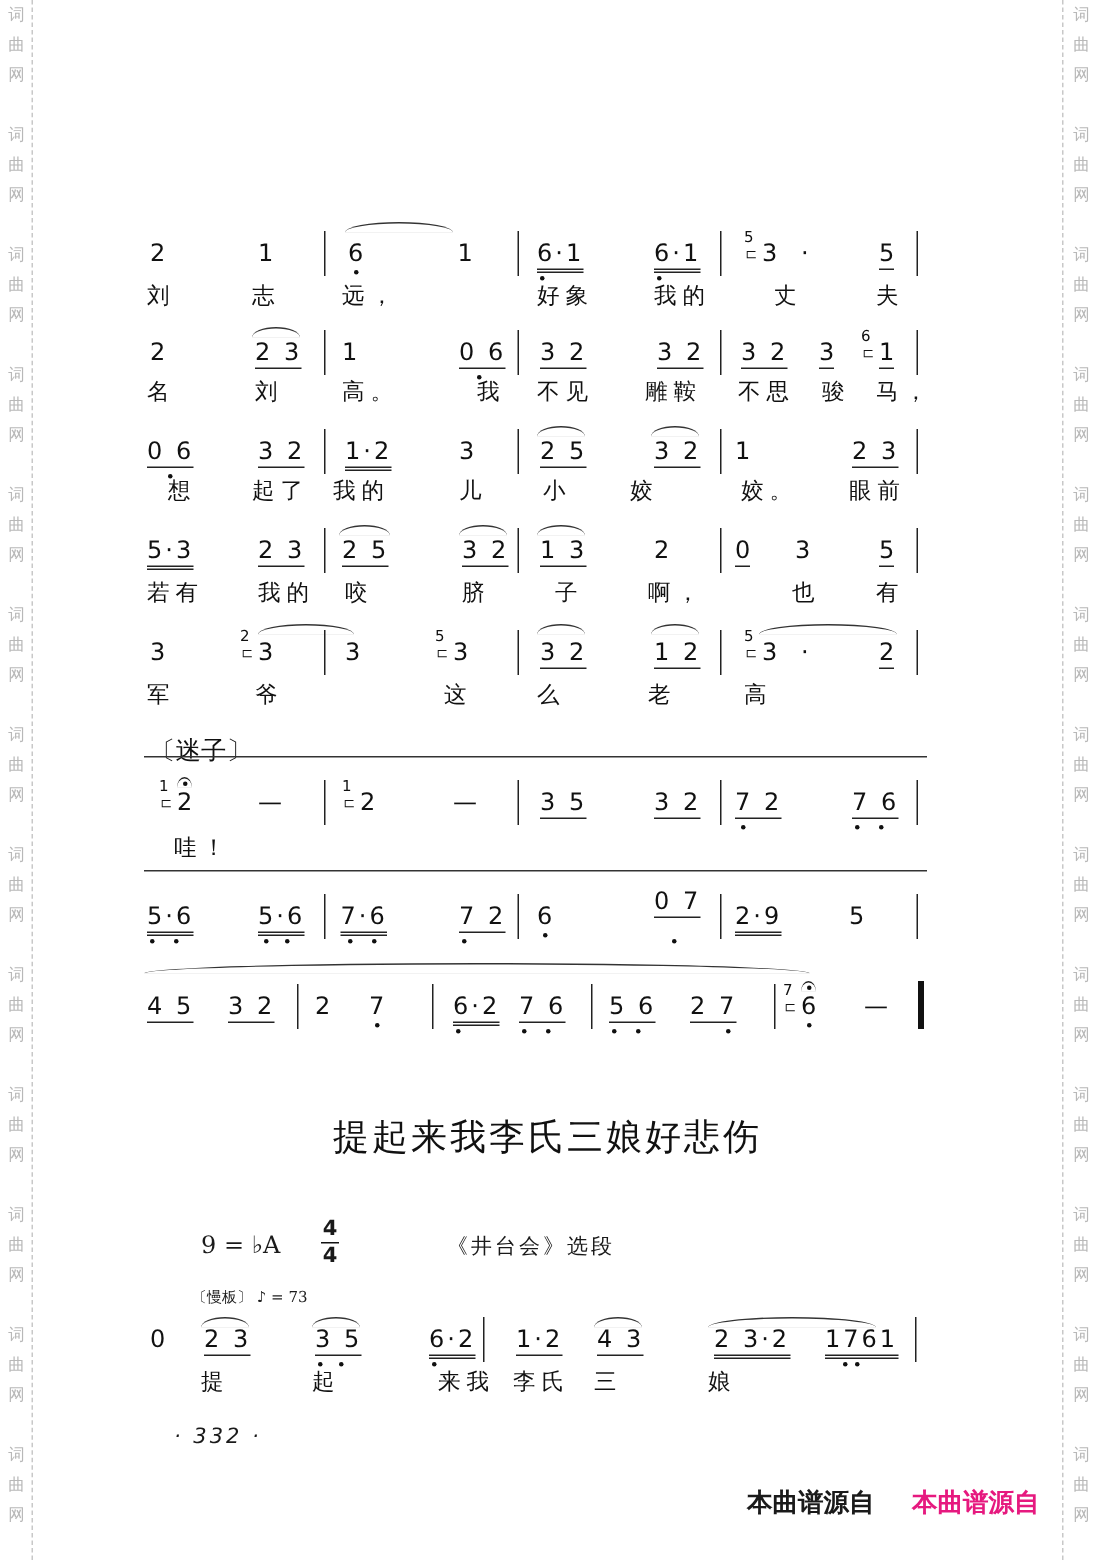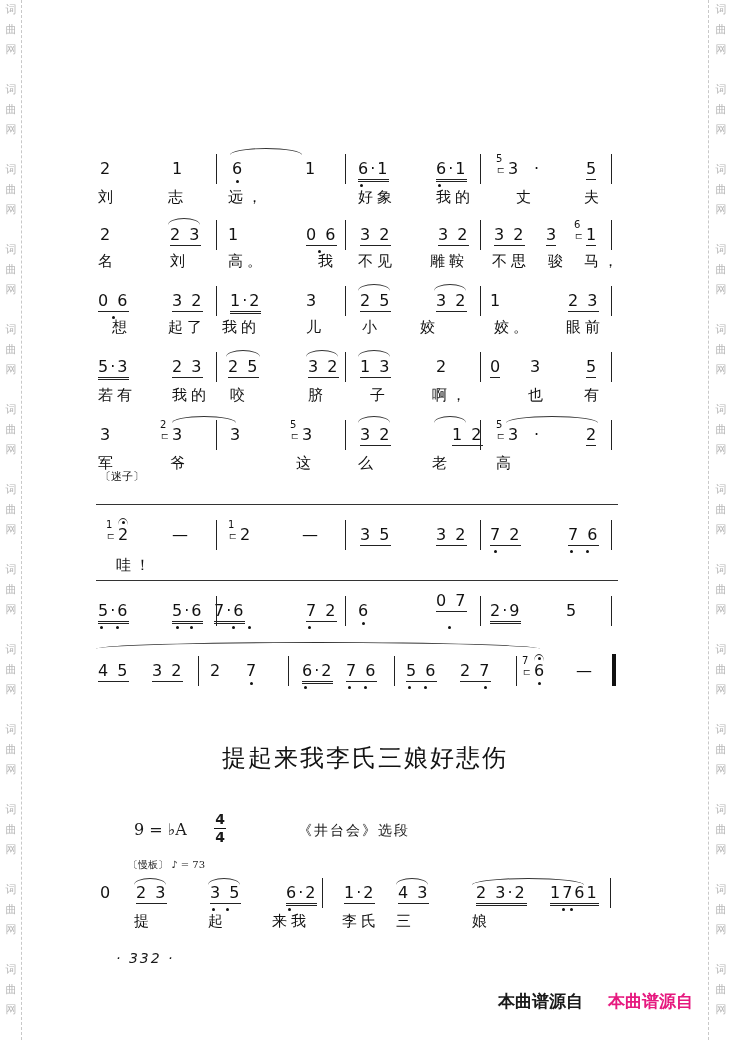--- a/index.html
+++ b/index.html
@@ -229,41 +229,41 @@
     <div class="abs lyric" style="left: 584px; top: 386px; letter-spacing: 4px;">有</div>
     <div class="abs note" style="left: 100px; top: 426px; letter-spacing: 0px;">3</div>
     <div class="abs note" style="left: 172px; top: 426px; letter-spacing: 0px;">3</div>
     <div class="grace" style="left: 160px; top: 420px;">2</div>
     <div class="grace" style="left: 160px; top: 432px;">ㄷ</div>
     <div class="abs note" style="left: 230px; top: 426px; letter-spacing: 0px;">3</div>
     <div class="abs note" style="left: 302px; top: 426px; letter-spacing: 0px;">3</div>
     <div class="grace" style="left: 290px; top: 420px;">5</div>
     <div class="grace" style="left: 290px; top: 432px;">ㄷ</div>
     <div class="abs note ul1" style="left: 360px; top: 426px; letter-spacing: 2px;">3 2</div>
-    <div class="abs note ul1" style="left: 452px; top: 426px; letter-spacing: 2px; text-align: center;">1 2</div>
+    <div class="abs note ul1" style="left: 436px; top: 426px; letter-spacing: 2px; text-align: center;">1 2</div>
     <div class="abs note" style="left: 508px; top: 426px; letter-spacing: 0px;">3</div>
     <div class="grace" style="left: 496px; top: 420px;">5</div>
     <div class="grace" style="left: 496px; top: 432px;">ㄷ</div>
     <div class="abs note" style="left: 534px; top: 426px; letter-spacing: 0px;">·</div>
     <div class="abs note ul1" style="left: 586px; top: 426px; letter-spacing: 0px;">2</div>
     <div class="bar" style="left: 216px; top: 420px; height: 30px;"></div>
     <div class="bar" style="left: 345px; top: 420px; height: 30px;"></div>
     <div class="bar" style="left: 480px; top: 420px; height: 30px;"></div>
     <div class="bar" style="left: 611px; top: 420px; height: 30px;"></div>
     <div class="slur" style="left: 172px; width: 64px; top: 416px;"></div>
     <div class="slur" style="left: 358px; width: 32px; top: 416px;"></div>
     <div class="slur" style="left: 434px; width: 32px; top: 416px;"></div>
     <div class="slur" style="left: 506px; width: 92px; top: 416px;"></div>
     <div class="abs lyric" style="left: 98px; top: 454px; letter-spacing: 4px;">军</div>
     <div class="abs lyric" style="left: 170px; top: 454px; letter-spacing: 4px;">爷</div>
     <div class="abs lyric" style="left: 296px; top: 454px; letter-spacing: 4px;">这</div>
     <div class="abs lyric" style="left: 358px; top: 454px; letter-spacing: 4px;">么</div>
     <div class="abs lyric" style="left: 432px; top: 454px; letter-spacing: 4px;">老</div>
     <div class="abs lyric" style="left: 496px; top: 454px; letter-spacing: 4px;">高</div>
-    <div class="abs lyric" style="left: 100px; top: 468px; font-size: 11px;">〔迷子〕</div>
+    <div class="abs lyric" style="left: 100px; top: 492px; font-size: 17px;">〔迷子〕</div>
     <div class="abs note" style="left: 118px; top: 526px; letter-spacing: 0px;">2</div>
     <div class="grace" style="left: 106px; top: 520px;">1</div>
     <div class="grace" style="left: 106px; top: 532px;">ㄷ</div>
     <div class="fermata" style="left: 118px; top: 518px;"></div>
     <div class="dot" style="left: 122px; top: 521px;"></div>
     <div class="abs note" style="left: 172px; top: 526px; letter-spacing: 0px;">—</div>
     <div class="abs note" style="left: 240px; top: 526px; letter-spacing: 0px;">2</div>
     <div class="grace" style="left: 228px; top: 520px;">1</div>
     <div class="grace" style="left: 228px; top: 532px;">ㄷ</div>
     <div class="abs note" style="left: 302px; top: 526px; letter-spacing: 0px;">—</div>
@@ -278,21 +278,21 @@
     <div class="bar" style="left: 345px; top: 520px; height: 30px;"></div>
     <div class="bar" style="left: 480px; top: 520px; height: 30px;"></div>
     <div class="bar" style="left: 611px; top: 520px; height: 30px;"></div>
     <div class="abs lyric" style="left: 116px; top: 556px; letter-spacing: 4px;">哇！</div>
     <div class="abs note ul2" style="left: 98px; top: 602px; letter-spacing: 2px;">5·6</div>
     <div class="dot" style="left: 100px; top: 626px;"></div>
     <div class="dot" style="left: 116px; top: 626px;"></div>
     <div class="abs note ul2" style="left: 172px; top: 602px; letter-spacing: 2px;">5·6</div>
     <div class="dot" style="left: 176px; top: 626px;"></div>
     <div class="dot" style="left: 190px; top: 626px;"></div>
-    <div class="abs note ul2" style="left: 214px; top: 602px; letter-spacing: 2px;">7·6</div>
+    <div class="abs note ul2" style="left: 227px; top: 602px; letter-spacing: 2px;">7·6</div>
     <div class="dot" style="left: 232px; top: 626px;"></div>
     <div class="dot" style="left: 248px; top: 626px;"></div>
     <div class="abs note ul1" style="left: 306px; top: 602px; letter-spacing: 2px;">7 2</div>
     <div class="dot" style="left: 308px; top: 626px;"></div>
     <div class="abs note" style="left: 358px; top: 602px; letter-spacing: 0px;">6</div>
     <div class="dot" style="left: 362px; top: 622px;"></div>
     <div class="abs note ul1" style="left: 436px; top: 592px; letter-spacing: 2px;">0 7</div>
     <div class="dot" style="left: 448px; top: 626px;"></div>
     <div class="abs note ul2" style="left: 490px; top: 602px; letter-spacing: 2px;">2·9</div>
     <div class="abs note" style="left: 566px; top: 602px; letter-spacing: 0px;">5</div>
@@ -356,21 +356,21 @@
     <div class="dot" style="left: 562px; top: 908px;"></div>
     <div class="dot" style="left: 570px; top: 908px;"></div>
     <div class="bar" style="left: 322px; top: 878px; height: 30px;"></div>
     <div class="bar" style="left: 610px; top: 878px; height: 30px;"></div>
     <div class="slur" style="left: 134px; width: 32px; top: 878px;"></div>
     <div class="slur" style="left: 208px; width: 32px; top: 878px;"></div>
     <div class="slur" style="left: 396px; width: 32px; top: 878px;"></div>
     <div class="slur" style="left: 472px; width: 112px; top: 878px;"></div>
     <div class="abs lyric" style="left: 134px; top: 912px; letter-spacing: 4px;">提</div>
     <div class="abs lyric" style="left: 208px; top: 912px; letter-spacing: 4px;">起</div>
-    <div class="abs lyric" style="left: 272px; top: 912px; letter-spacing: 4px;">来我</div>
+    <div class="abs lyric" style="left: 292px; top: 912px; letter-spacing: 4px;">来我</div>
     <div class="abs lyric" style="left: 342px; top: 912px; letter-spacing: 4px;">李氏</div>
     <div class="abs lyric" style="left: 396px; top: 912px; letter-spacing: 4px;">三</div>
     <div class="abs lyric" style="left: 472px; top: 912px; letter-spacing: 4px;">娘</div>
   </div>
 
 <div class="pagenum">· 332 ·</div>
 <div class="footer" style="left:498px;">本曲谱源自</div>
 <div class="footer" id="footer-site" style="left: 608px; color: rgb(230, 25, 127);">本曲谱源自</div>
 
 </body></html>

